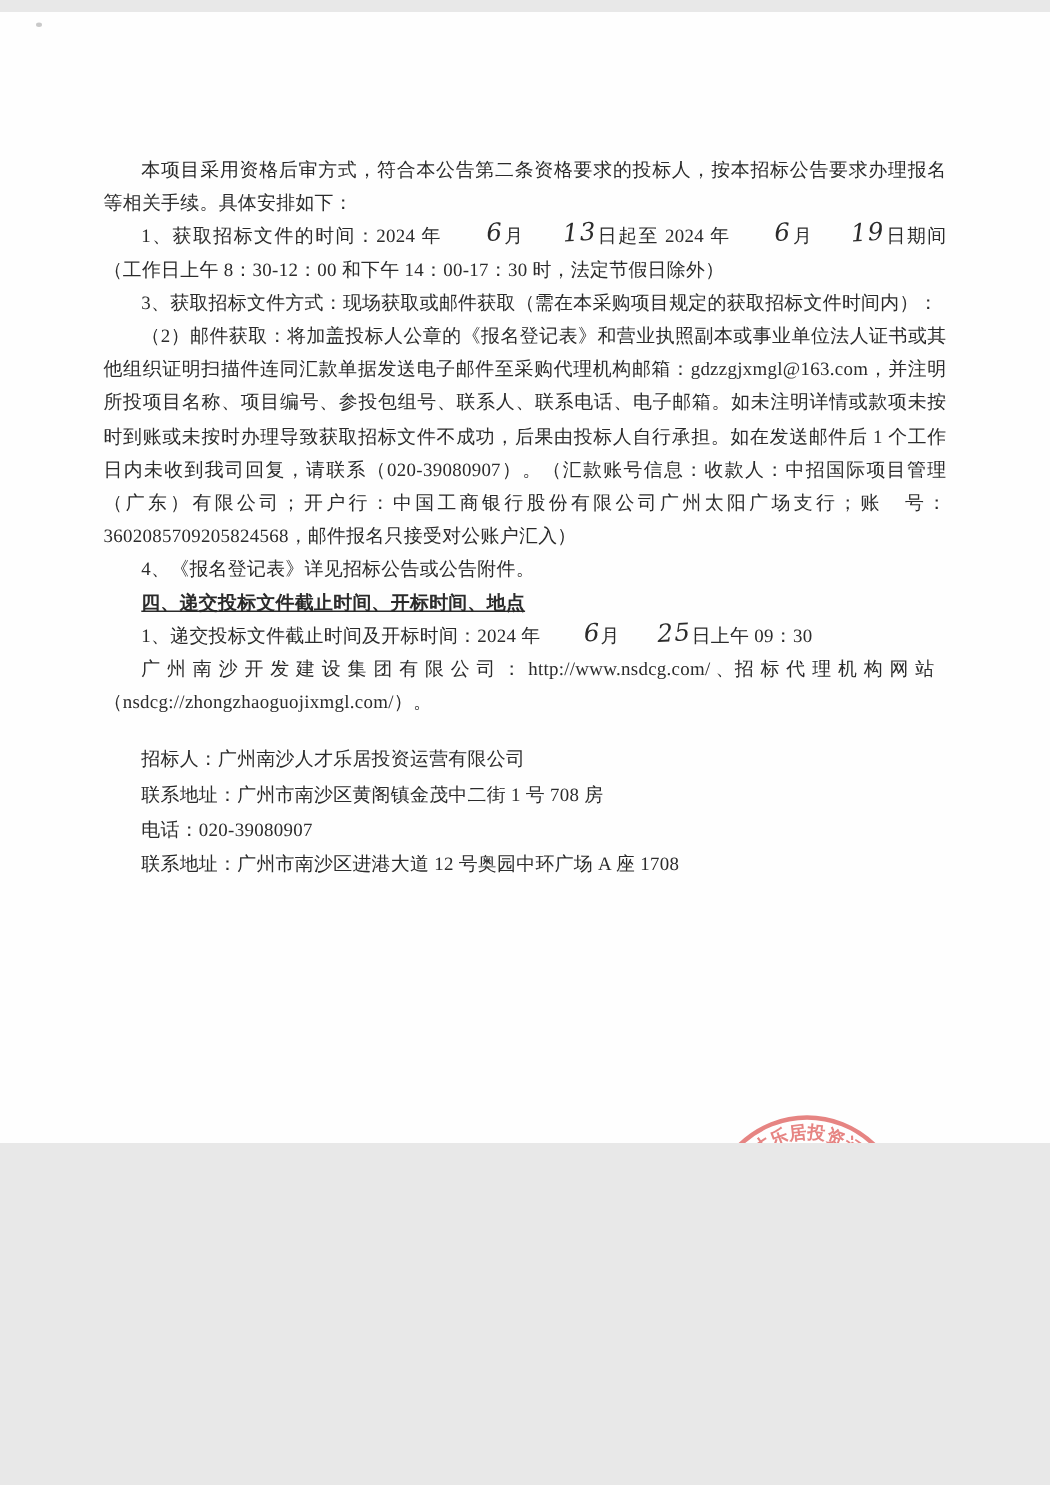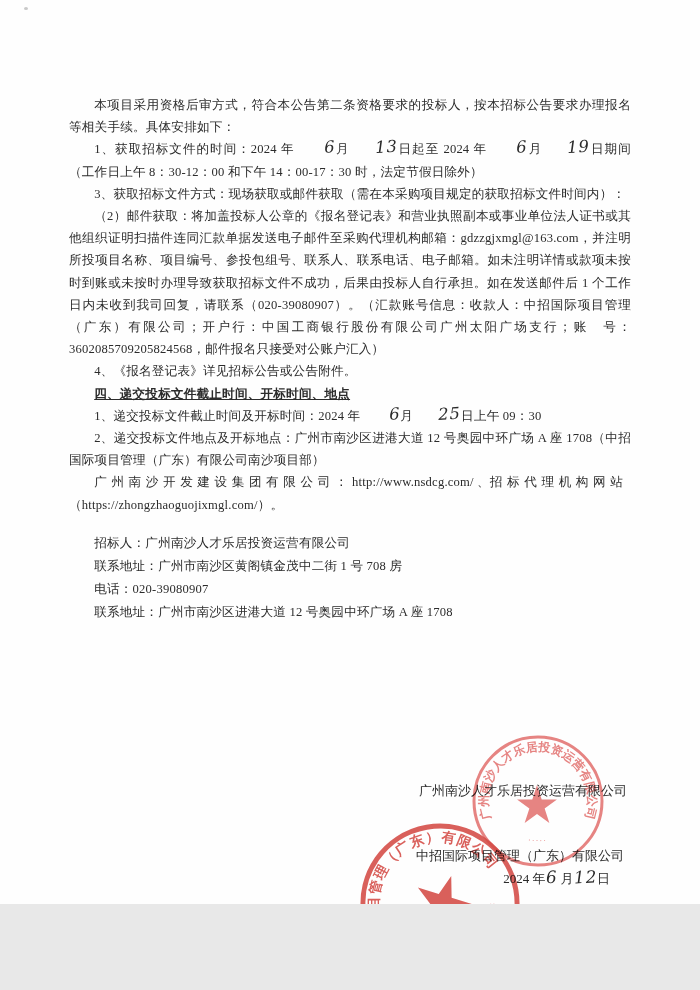--- a/index.html
+++ b/index.html
@@ -1,18 +1,18 @@
 <!DOCTYPE html>
 <html style="--page-bg: #fefefe; --ink: #2b2b2b; --stamp-top-color: #e06361; --stamp-bottom-color: #d54a45;"><head>
 <meta charset="utf-8">
 <style>
   html,body{margin:0;padding:0;}
   body{background:#e8e8e8;font-family:"Liberation Serif","DejaVu Serif",serif;}
   .page{
-    position:relative;width:700px;height:904px;margin:0 auto;
+    position:relative;width:700px;height:754px;margin:8px auto;
     background:var(--page-bg,#fff);overflow:hidden;
     color:var(--ink,#2b2b2b);
   }
   .speck{position:absolute;left:24px;top:7px;width:4px;height:3px;background:#c9c9c9;border-radius:50%;}
   .doc-body{
     position:absolute;left:69px;top:94px;width:562px;
     font-size:12.6px;line-height:22.2px;text-align:justify;
     letter-spacing:0.2px;
   }
   .doc-body p{margin:0;text-indent:2em;}
@@ -45,23 +45,22 @@
   <div class="speck"></div>
 
   <div class="doc-body" id="doc-body">
       <p><span>本项目采用资格后审方式，符合本公告第二条资格要求的投标人，按本招标公告要求办理报名等相关手续。具体安排如下：</span></p>
       <p><span>1、获取招标文件的时间：2024 年 </span><span class="hw">6</span><span>月</span><span class="hw">13</span><span>日起至 2024 年 </span><span class="hw">6</span><span>月</span><span class="hw">19</span><span>日期间（工作日上午 8：30-12：00 和下午 14：00-17：30 时，法定节假日除外）</span></p>
       <p><span>3、获取招标文件方式：现场获取或邮件获取（需在本采购项目规定的获取招标文件时间内）：</span></p>
       <p><span>（2）邮件获取：将加盖投标人公章的《报名登记表》和营业执照副本或事业单位法人证书或其他组织证明扫描件连同汇款单据发送电子邮件至采购代理机构邮箱：gdzzgjxmgl@163.com，并注明所投项目名称、项目编号、参投包组号、联系人、联系电话、电子邮箱。如未注明详情或款项未按时到账或未按时办理导致获取招标文件不成功，后果由投标人自行承担。如在发送邮件后 1 个工作日内未收到我司回复，请联系（020-39080907）。（汇款账号信息：收款人：中招国际项目管理（广东）有限公司；开户行：中国工商银行股份有限公司广州太阳广场支行；账　号：3602085709205824568，邮件报名只接受对公账户汇入）</span></p>
       <p><span>4、《报名登记表》详见招标公告或公告附件。</span></p>
       <p class="bold"><span>四、递交投标文件截止时间、开标时间、地点</span></p>
       <p><span>1、递交投标文件截止时间及开标时间：2024 年 </span><span class="hw">6</span><span>月</span><span class="hw">25</span><span>日上午 09：30</span></p>
-      <p><span>2、递交投标文件地点及开标地点：广州市南沙区进港大道 12 号奥园中环广场 A 座 1708（中招国际项目管理（广东）有限公司南沙项目部）</span></p>
       <p class="oneline"><span class="sp">广州南沙开发建设集团有限公司：</span><span>http://www.nsdcg.com/ 、</span><span class="sp">招标代理机构网站</span></p>
-      <p class="noindent"><span>（https://zhongzhaoguojixmgl.com/）。</span></p>
+      <p class="noindent"><span>（nsdcg://zhongzhaoguojixmgl.com/）。</span></p>
       <p style="margin-top: 16px;"><span>招标人：广州南沙人才乐居投资运营有限公司</span></p>
       <p style="margin-top: 1px;"><span>联系地址：广州市南沙区黄阁镇金茂中二街 1 号 708 房</span></p>
       <p style="margin-top: 1px;"><span>电话：020-39080907</span></p>
       <p style="margin-top: 1px;"><span>联系地址：广州市南沙区进港大道 12 号奥园中环广场 A 座 1708</span></p>
     </div>
 
   <div class="sig" id="sig-company-1">广州南沙人才乐居投资运营有限公司</div>
   <div class="sig" id="sig-company-2">中招国际项目管理（广东）有限公司</div>
   <div class="sig" id="sig-date"><span>2024 年</span><span class="hw">6</span><span> 月</span><span class="hw">12</span><span>日</span></div>
 

